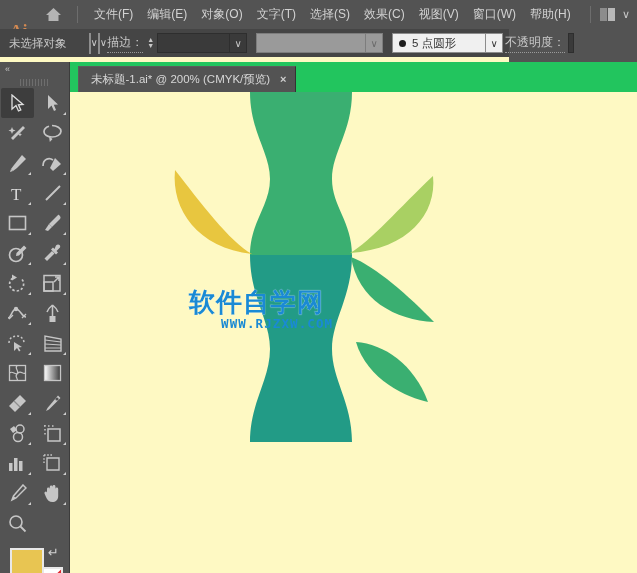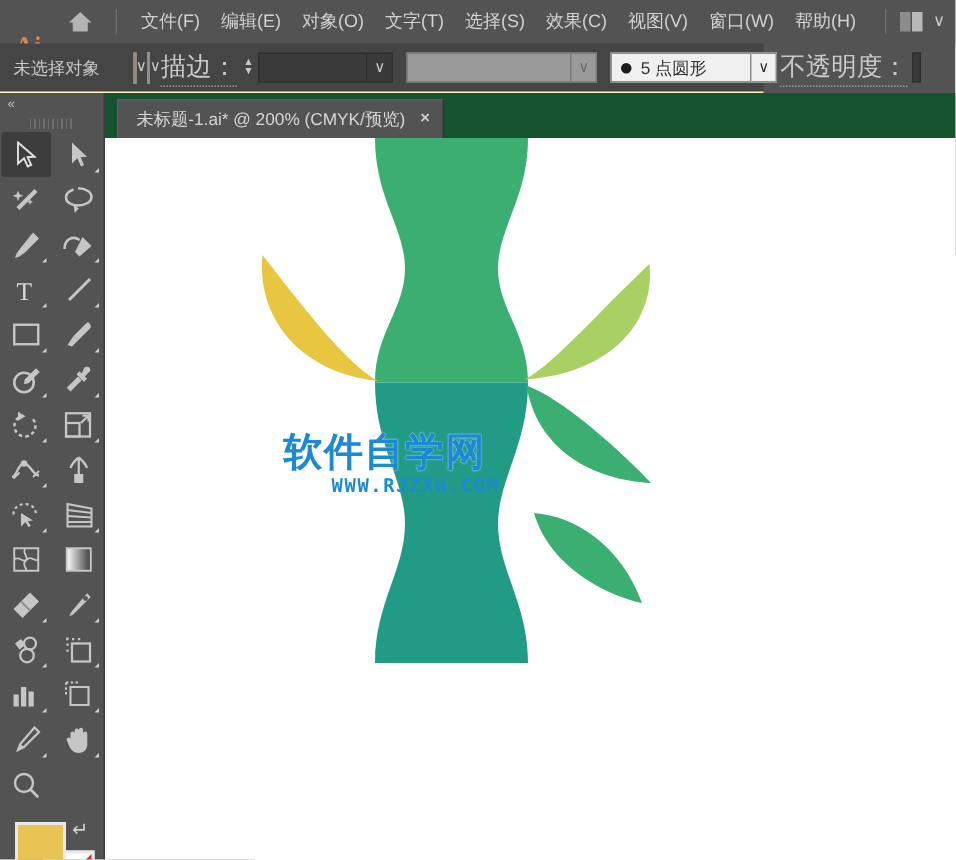--- a/index.html
+++ b/index.html
@@ -84,21 +84,21 @@
 
   
   .controlbar {
     position: absolute;
     left: 0; top: 29px;
     width: 509px; height: 33px;
     background: #454545;
     display: flex;
     align-items: center;
     box-sizing: border-box;
-    border-bottom: 1px solid #fef9c3;
+    border-bottom: 5px solid #fef9c3;
   }
   .grip {
     width: 10px; height: 20px;
     margin: 0 4px 0 5px;
     background-image: repeating-linear-gradient(to bottom, #6e6e6e 0px, #6e6e6e 1px, transparent 1px, transparent 3px);
   }
   .cb-label {
     color: #c9c9c9;
     font-size: 11.5px;
     margin-right: 10px;
@@ -139,21 +139,21 @@
   }
   .mini-caret {
     width: 15px;
     text-align: center;
     color: #cacaca;
     font-size: 10px;
     line-height: 1;
   }
   .cb-text {
     color: #c9c9c9;
-    font-size: 17px;
+    font-size: 12px;
     white-space: nowrap;
     border-bottom: 1px dotted #9a9a9a;
     padding-bottom: 1px;
   }
   .stepper {
     width: 12px;
     display: flex;
     flex-direction: column;
     align-items: center;
     justify-content: center;
@@ -228,21 +228,21 @@
     align-items: center;
     padding-left: 4px;
     overflow: hidden;
   }
 
   
   .tabbar {
     position: absolute;
     left: 70px; top: 62px;
     width: 567px; height: 30px;
-    background: #14532d;
+    background: #22c55e;
     display: flex;
     align-items: flex-end;
     box-sizing: border-box;
   }
   .doctab {
     height: 25px;
     background: #535353;
     display: flex;
     align-items: center;
     padding: 0 8px 0 12px;
@@ -355,21 +355,21 @@
     color: #d2d2d2;
     font-size: 13px;
     line-height: 1;
   }
 
   
   .canvas {
     position: absolute;
     left: 70px; top: 92px;
     width: 567px; height: 481px;
-    background: #ffffff;
+    background: #fef9c3;
     overflow: hidden;
   }
   .artwork {
     position: absolute;
     left: 0; top: 0;
   }
   
   .watermark {
     position: absolute;
     left: 119px; top: 197px;

